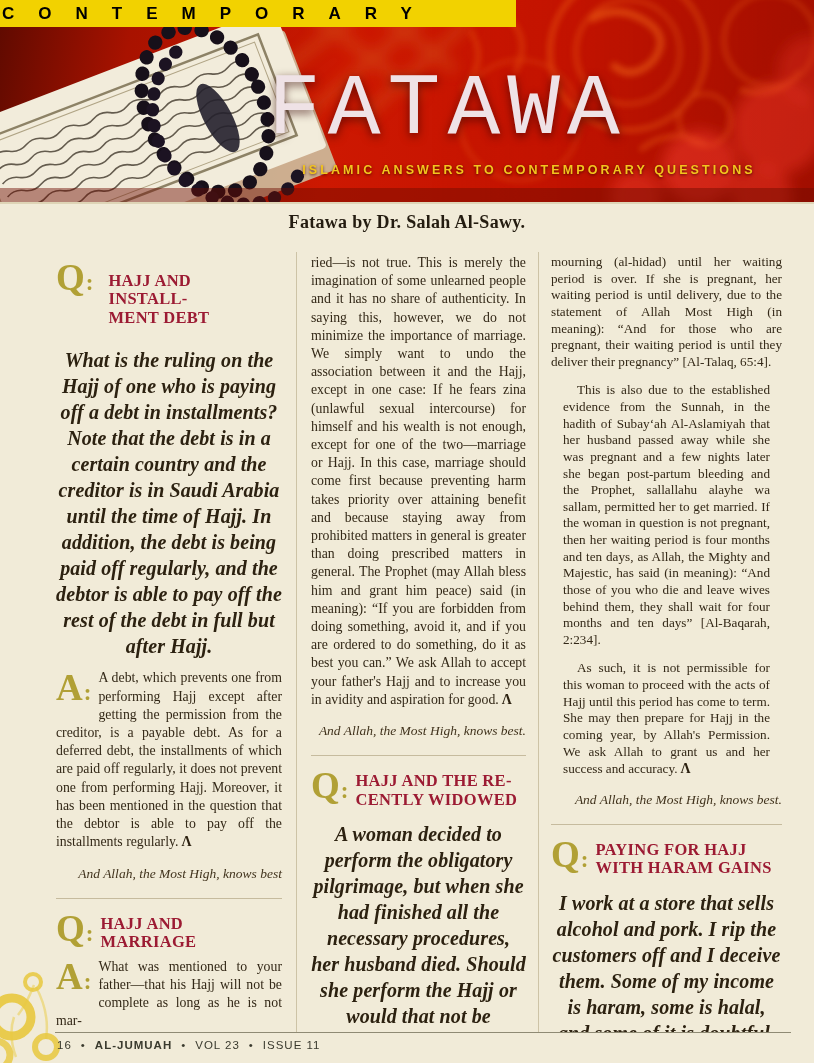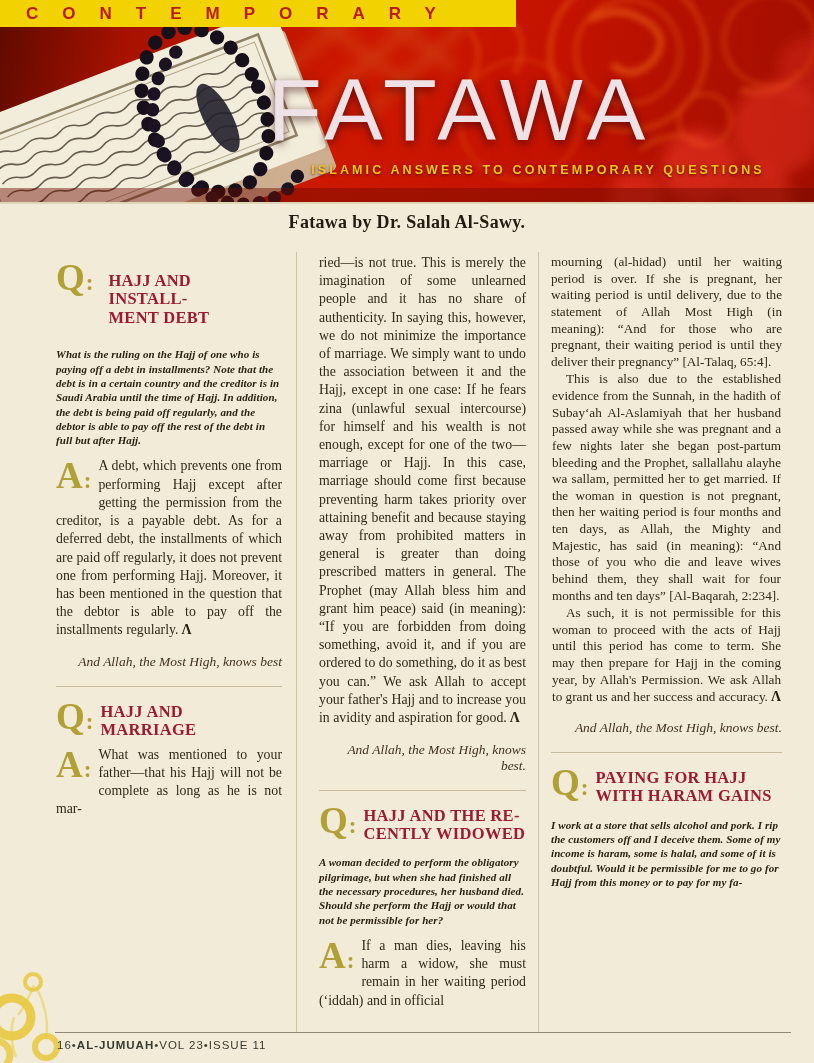--- a/index.html
+++ b/index.html
@@ -8,87 +8,87 @@
     background:#f1ebd8;overflow:hidden;
     font-family:"Liberation Serif",serif;color:#332817;
   }
   
   .topbar{
     position:absolute;left:0;top:0;width:516px;height:27px;z-index:5;
     background:#f2d200;display:flex;align-items:center;
     font-family:"Liberation Sans",sans-serif;
   }
   .topbar span{
-    display:block;width:100%;padding-left:26px;
-    font-size:17px;font-weight:bold;color:#b91c1c;letter-spacing:24px;white-space:nowrap;
+    display:block;width:100%;padding-left:2px;
+    font-size:17px;font-weight:bold;color:#000000;letter-spacing:24px;white-space:nowrap;
   }
   
   .hero{
     position:absolute;left:0;top:0;width:814px;height:202px;overflow:hidden;
     background:linear-gradient(100deg,#5e0a00 0%,#a81200 16%,#cd1801 42%,#c41301 68%,#9a0e00 100%);
     border-bottom:2px solid #ded4b6;
   }
   .hero svg{position:absolute;left:0;top:0;}
   .hero-title{
     position:absolute;left:268px;top:66px;z-index:4;
-    font-family:Liberation Sans, sans-serif;font-size:88px;font-weight:500;line-height:1;
+    font-family:Liberation Mono, monospace;font-size:88px;font-weight:500;line-height:1;
     color:#efe2e6;letter-spacing:7px;text-shadow:0 3px 10px rgba(50,0,0,.65);
     white-space:nowrap;
   }
   .hero-subtitle{
-    position:absolute;left:294px;top:163px;width:488px;z-index:4;text-align:center;
+    position:absolute;left:285px;top:163px;width:488px;z-index:4;text-align:center;
     font-family:"Liberation Sans",sans-serif;font-size:12.5px;font-weight:bold;
     color:#f2c51d;letter-spacing:3.1px;white-space:nowrap;
     text-shadow:0 1px 3px rgba(60,0,0,.8);
   }
   
   .byline{
     position:absolute;left:0;top:212px;width:814px;text-align:center;
     font-size:18px;font-weight:bold;color:#241c10;letter-spacing:.3px;
   }
   
   .content{
     position:absolute;left:56px;top:252px;width:726px;height:780px;
     display:flex;overflow:hidden;
   }
   .col{box-sizing:border-box;}
   .col1{width:240px;padding-right:14px;}
-  .col2{width:242px;border-left:1px solid #cdc3a6;padding:0 12px 0 22px;}
+  .col2{width:242px;border-left:1px solid #cdc3a6;padding:0 12px 0 14px;}
   .col3{width:244px;border-left:1px solid #cdc3a6;padding-left:12px;}
   .q-row{display:flex;align-items:flex-start;gap:7px;margin:10px 0 6px;}
   .qa-glyph{flex:0 0 auto;white-space:nowrap;}
   .qa-glyph .letter{font-size:37px;font-weight:bold;color:#b1a035;line-height:.85;}
   .qa-glyph .colon{font-size:23px;font-weight:bold;color:#b1a035;margin-left:1px;}
   .q-heading{
     font-size:16.5px;font-weight:bold;color:#9c1b33;line-height:1.12;
     letter-spacing:.3px;white-space:pre-line;padding-top:2px;
   }
   .question{
-    font-size:11px;font-weight:bold;font-style:italic;color:#2c2110;
-    line-height:1.3;margin:12px 0 10px;letter-spacing:.1px;
+    font-size:20px;font-weight:bold;font-style:italic;color:#2c2110;
+    line-height:1.3;margin:12px 0 10px;letter-spacing:.1px;text-align:center;
   }
   .answer{font-size:13.8px;line-height:1.32;text-align:justify;margin:4px 0 0;}
   .answer .a-float{float:left;margin:3px 7px 0 0;}
   .dense{font-size:13.2px;line-height:1.26;}
-  .para-indent{text-indent:14px;margin:1px;}
+  .para-indent{text-indent:14px;margin:12px;}
   .endmark{font-weight:bold;font-size:14px;color:#2c2110;margin-left:3px;}
   .tagline{
     text-align:right;font-style:italic;font-size:13.5px;color:#41331d;
     margin:14px 0 0;
   }
   .rule{border:none;border-top:1px solid #c6bb9e;margin:16px 0 14px;}
   
   .footer-line{
     position:absolute;left:55px;top:1032px;width:736px;height:0;
     border-top:1px solid #8f8a74;
   }
   .footer{
     position:absolute;left:57px;top:1039px;z-index:3;
     font-family:"Liberation Sans",sans-serif;font-size:11.5px;color:#3a3a2e;
-    letter-spacing:1px;display:flex;align-items:center;white-space:nowrap;
+    letter-spacing:1px;display:flex;align-items:center;gap:9px;white-space:nowrap;
   }
   .footer .mag{font-weight:bold;}
   .corner-decoration{position:absolute;left:0;top:935px;z-index:2;}
 </style>
 </head>
 <body>
 
 <div class="page">
 
   <div class="hero">

